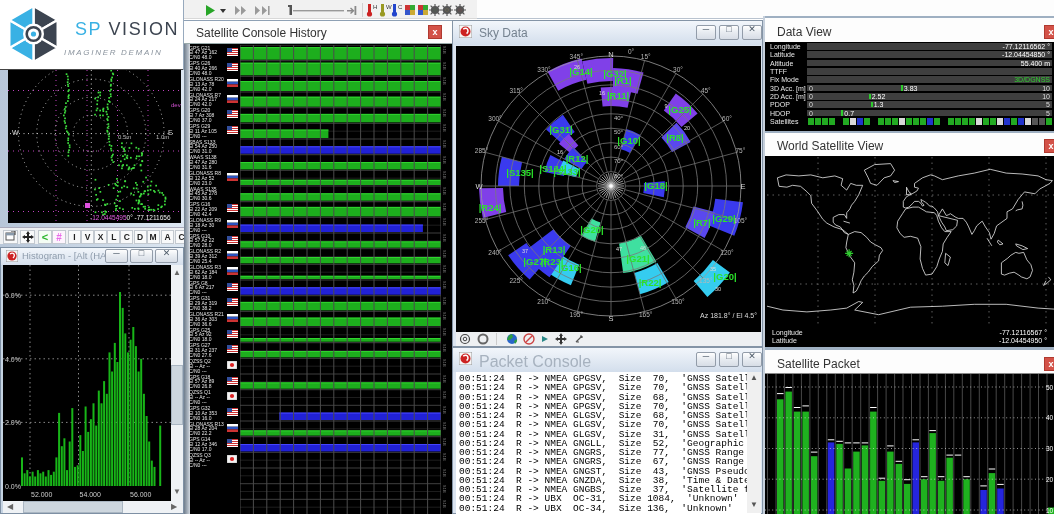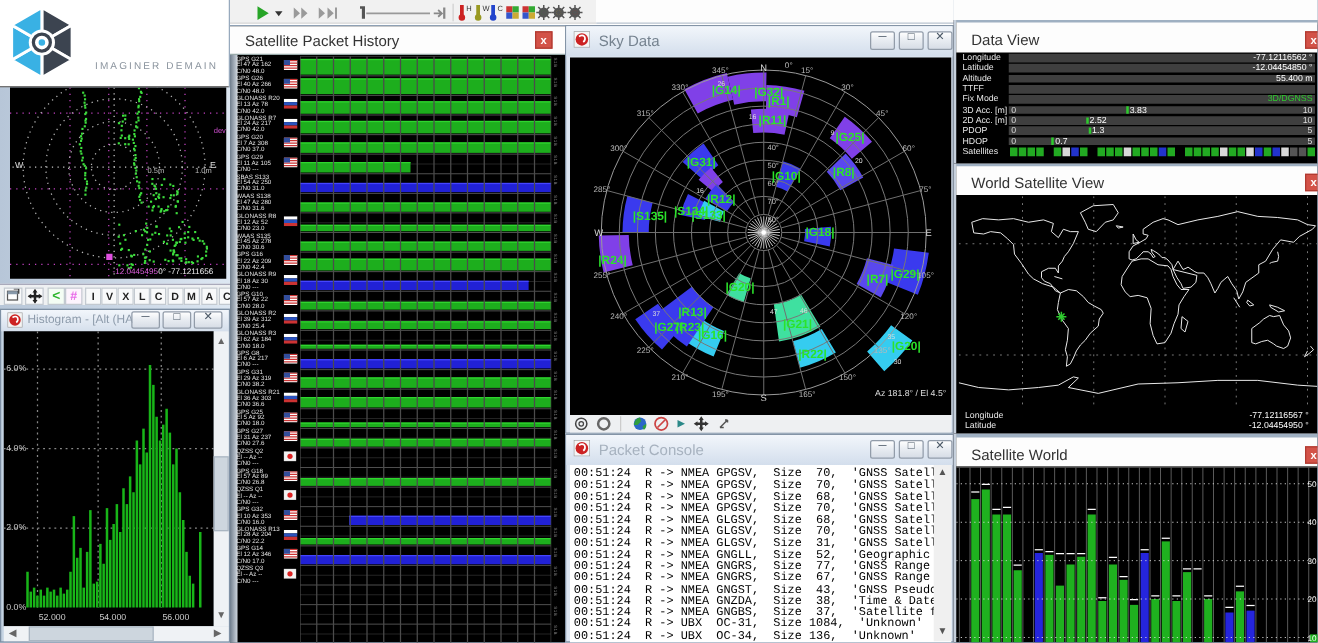--- a/index.html
+++ b/index.html
@@ -17,21 +17,22 @@
       <path d="M35.5,35 L35.5,7 L59.7,21 Z" fill="#3c4450" stroke="#fff" stroke-width="2.4"></path>
       <path d="M35.5,35 L59.7,21 L59.7,49 Z" fill="#3c4450" stroke="#fff" stroke-width="2.4"></path>
       <path d="M35.5,35 L59.7,49 L35.5,63 Z" fill="#3c4450" stroke="#fff" stroke-width="2.4"></path>
       <path d="M35.5,35 L35.5,63 L11.3,49 Z" fill="#39b1e4" stroke="#fff" stroke-width="2.4"></path>
       <path d="M35.5,35 L11.3,49 L11.3,21 Z" fill="#39b1e4" stroke="#fff" stroke-width="2.4"></path>
       <path d="M35.5,35 L11.3,21 L35.5,7 Z" fill="#39b1e4" stroke="#fff" stroke-width="2.4"></path>
       <circle cx="35.5" cy="35" r="10.5" fill="#fff"></circle>
       <circle cx="35.5" cy="35" r="6.8" fill="none" stroke="#3c4450" stroke-width="2.6"></circle>
       <circle cx="35.5" cy="35" r="2.6" fill="#39b1e4"></circle>
     </svg>
-    <div class="abs" style="left:76px;top:48px;font-size:8px;letter-spacing:1.7px;color:#8b949e;white-space:nowrap;">IMAGINER DEMAIN</div>
+    <div class="abs" style="left:75px;top:19px;font-size:18px;letter-spacing:1.6px;color:#3c4450;white-space:nowrap;"><span style="color:#39b1e4">SP</span> VISION</div>
+    <div class="abs" style="left:64px;top:48px;font-size:8px;letter-spacing:1.7px;color:#8b949e;white-space:nowrap;font-style:italic;">IMAGINER DEMAIN</div>
   </div>
 <div class="abs" style="left:0;top:70px;width:184px;height:177px;background:linear-gradient(90deg,#b7c6d8,#dde7f2);">
     <div class="abs" style="left:8px;top:0px;width:173px;height:153px;background:#000;overflow:hidden;"><svg width="173" height="153" viewBox="0 0 173 153">
         <line x1="48" y1="0" x2="48" y2="153" stroke="#c040c0" stroke-width="1" stroke-dasharray="1,4"></line>
         <line x1="79" y1="0" x2="79" y2="153" stroke="#c040c0" stroke-width="1" stroke-dasharray="1,4"></line>
         <line x1="109.5" y1="0" x2="109.5" y2="153" stroke="#c040c0" stroke-width="1" stroke-dasharray="1,4"></line>
         <line x1="140" y1="0" x2="140" y2="153" stroke="#c040c0" stroke-width="1" stroke-dasharray="1,4"></line>
         <line x1="0" y1="20.5" x2="178" y2="20.5" stroke="#c040c0" stroke-width="1" stroke-dasharray="1,4"></line>
         <line x1="0" y1="81" x2="178" y2="81" stroke="#c040c0" stroke-width="1" stroke-dasharray="1,4"></line>
         <line x1="0" y1="141.5" x2="178" y2="141.5" stroke="#c040c0" stroke-width="1" stroke-dasharray="1,4"></line>
@@ -422,21 +423,21 @@
       <circle cx="263" cy="10" r="4.1" fill="#555"></circle>
       <circle cx="263" cy="10" r="2" fill="#b09a30"></circle>
       <path d="M257 10 h12 M263 4 v12 M258.6 5.6 l8.8 8.8 M267.4 5.6 l-8.8 8.8" stroke="#555" stroke-width="1.2"></path>
       <circle cx="276" cy="10" r="4.1" fill="#555"></circle>
       <circle cx="276" cy="10" r="2" fill="#aa3030"></circle>
       <path d="M270 10 h12 M276 4 v12 M271.6 5.6 l8.8 8.8 M280.4 5.6 l-8.8 8.8" stroke="#555" stroke-width="1.2"></path>
     </svg>
   </div>
 <div class="abs" style="left:184px;top:20px;width:268px;height:494px;background:#000;border-top:1px solid #8ea0b4;">
     <div class="abs" style="left:0;top:0;width:268px;height:23px;background:#fdfdfd;border-bottom:1px solid #9aa;">
-      <div class="abs" style="left:12px;top:5px;font-size:12px;color:#333;">Satellite Packet History</div>
+      <div class="abs" style="left:12px;top:5px;font-size:12px;color:#333;">Satellite Console History</div>
       <div class="redx" style="left:244px;top:4px;width:14px;height:14px;line-height:13px;">x</div>
     </div>
     <div class="abs" style="left:0;top:23px;width:6px;height:471px;background:linear-gradient(90deg,#6f7d8c,#cfd6de);"></div>
     <div class="abs" style="left:5px;top:24.5px;font-size:5px;line-height:4.9px;color:#e4e4e4;white-space:nowrap;">GPS G21<br>El 47 Az 162<br>C/N0 48.0</div>
     <svg class="abs" style="left:43px;top:26.5px" width="11" height="8" viewBox="0 0 11 8">
       <rect width="11" height="8" fill="#fff"></rect>
       <rect y="0" width="11" height="1" fill="#c33"></rect>
       <rect y="2" width="11" height="1" fill="#c33"></rect>
       <rect y="4" width="11" height="1" fill="#c33"></rect>
       <rect y="6" width="11" height="1" fill="#c33"></rect>
@@ -975,21 +976,21 @@
         <path d="M120 10 l6-6 M126 4 l-2 0 M126 4 l0 2 M120 10 l3 0" stroke="#555" stroke-width="1.2" fill="none"></path>
       </svg></div>
   </div>
 <div class="abs" style="left:452px;top:347px;width:311px;height:167px;background:#dbe4f0;border:1px solid #8494a6;">
     <div class="abs" style="left:0;top:0;width:309px;height:24px;background:linear-gradient(#f2f6fb,#d3deec);">
       <svg class="abs" style="left:6px;top:4px" width="13" height="13">
         <rect x="0" y="0" width="13" height="13" fill="#f6f6f6" stroke="#999"></rect>
         <circle cx="6.5" cy="6.5" r="5" fill="#cc2222"></circle>
         <path d="M4.2 4.2 q2.6 -1.8 4.4 0 q1.2 2.6 -1 4.4" fill="none" stroke="#fff" stroke-width="1.4"></path>
       </svg>
-      <div class="abs" style="left:26px;top:5px;font-size:12px;color:#a7b2bf;">Packet Console</div>
+      <div class="abs" style="left:26px;top:5px;font-size:16px;color:#a7b2bf;">Packet Console</div>
       <div class="winbtn" style="left:243px;top:4px;width:20px;height:15px;">
         <span>─</span>
       </div>
       <div class="winbtn" style="left:266px;top:4px;width:20px;height:15px;">
         <span>□</span>
       </div>
       <div class="winbtn" style="left:289px;top:4px;width:20px;height:15px;">
         <span>✕</span>
       </div>
     </div>
@@ -1111,21 +1112,21 @@
         <path d="M281.4,119.9 L283.8,122.8 L280.6,125.6 L276.6,128.4 L279,123.7" fill="none" stroke="#e8e8e8" stroke-width="0.8"></path>
         <path d="M76.5,64.2 L82.9,66.1" fill="none" stroke="#e8e8e8" stroke-width="0.8"></path>
         <path d="M126,23.6 L131.5,24.6 L127.6,25.5 L126,23.6" fill="none" stroke="#e8e8e8" stroke-width="0.8"></path>
         <path d="M78.1 96.3 h8 M82.1 92.3 v8 M79.6 93.8 l5 5 M84.6 93.8 l-5 5" stroke="#2ecc2e" stroke-width="1.2"></path>
       </svg></div>
     <div class="abs" style="left:7px;top:198px;font-size:7px;color:#e8e8e8;line-height:7.5px;">Longitude<br>Latitude</div>
     <div class="abs" style="left:150px;top:198px;width:132px;font-size:7px;color:#fff;text-align:right;line-height:7.5px;">-77.12116567 °<br>-12.04454950 °</div>
   </div>
 <div class="abs" style="left:763px;top:347px;width:291px;height:167px;background:#000;border-left:2px solid #c6d0dc;">
     <div class="abs" style="left:0;top:0;width:289px;height:26px;background:#fdfdfd;border-top:3px solid #9fb0c2;">
-      <div class="abs" style="left:12px;top:7px;font-size:12px;color:#333;">Satellite World</div>
+      <div class="abs" style="left:12px;top:7px;font-size:12px;color:#333;">Satellite Packet</div>
       <div class="redx" style="left:279px;top:7px;width:14px;height:14px;line-height:13px;">x</div>
     </div>
     <svg class="abs" style="left:0;top:26px" width="291" height="141" viewBox="0 0 291 141">
       <rect x="0" y="0" width="291" height="1" fill="#888"></rect>
       <line x1="2.5" y1="1" x2="2.5" y2="141" stroke="#676767" stroke-width="0.7"></line>
       <line x1="11" y1="1" x2="11" y2="141" stroke="#676767" stroke-width="0.7"></line>
       <line x1="19.4" y1="1" x2="19.4" y2="141" stroke="#676767" stroke-width="0.7"></line>
       <line x1="27.9" y1="1" x2="27.9" y2="141" stroke="#676767" stroke-width="0.7"></line>
       <line x1="36.4" y1="1" x2="36.4" y2="141" stroke="#676767" stroke-width="0.7"></line>
       <line x1="44.9" y1="1" x2="44.9" y2="141" stroke="#676767" stroke-width="0.7"></line>

